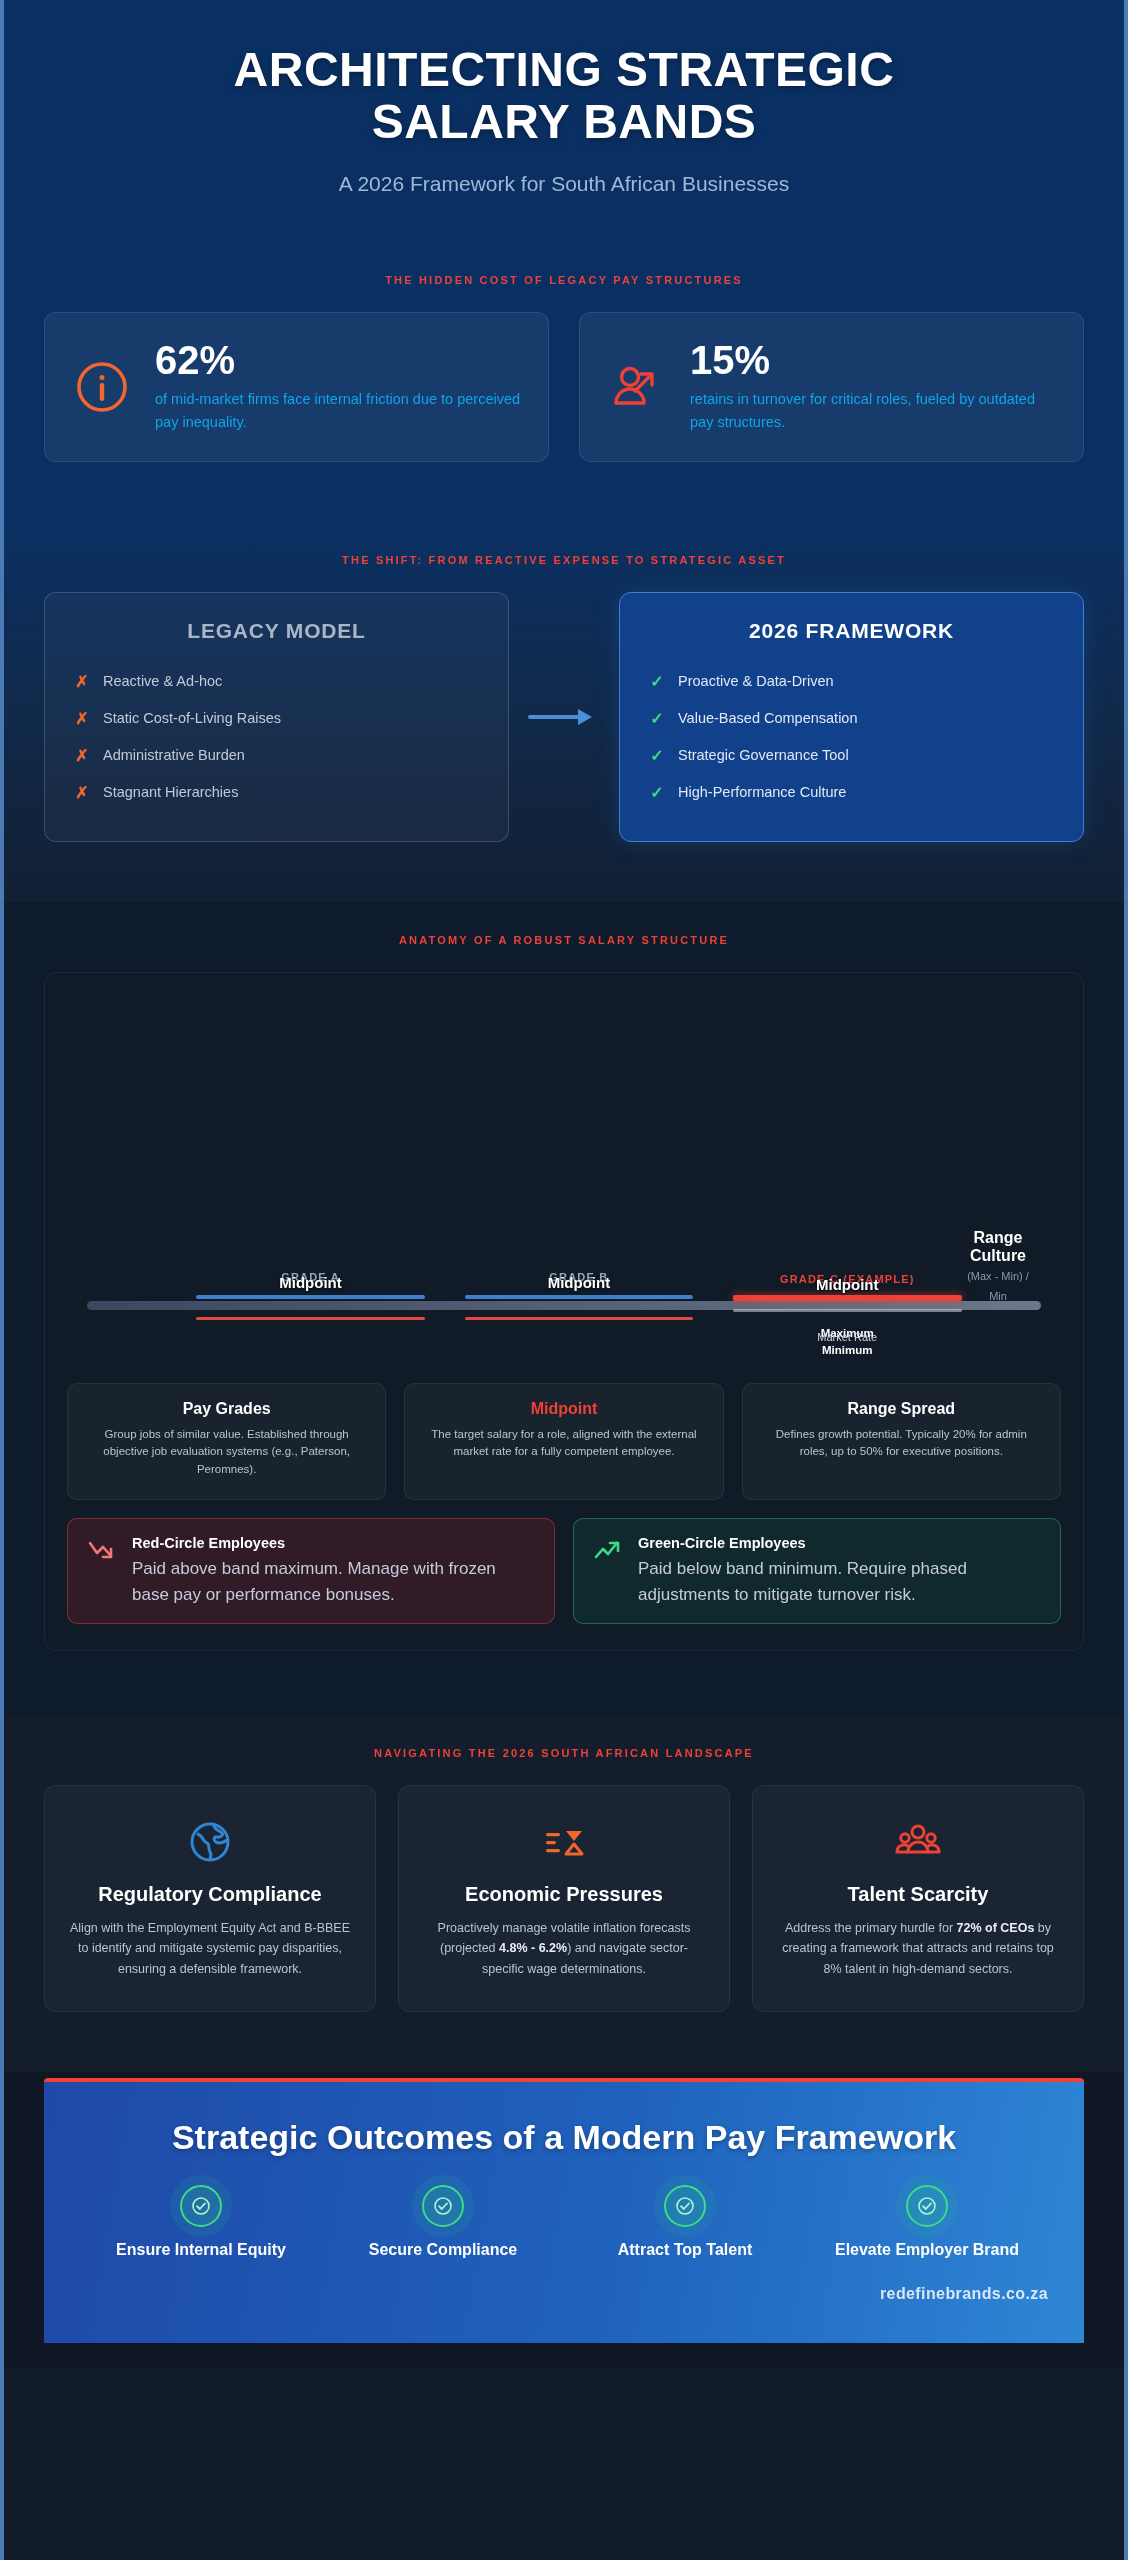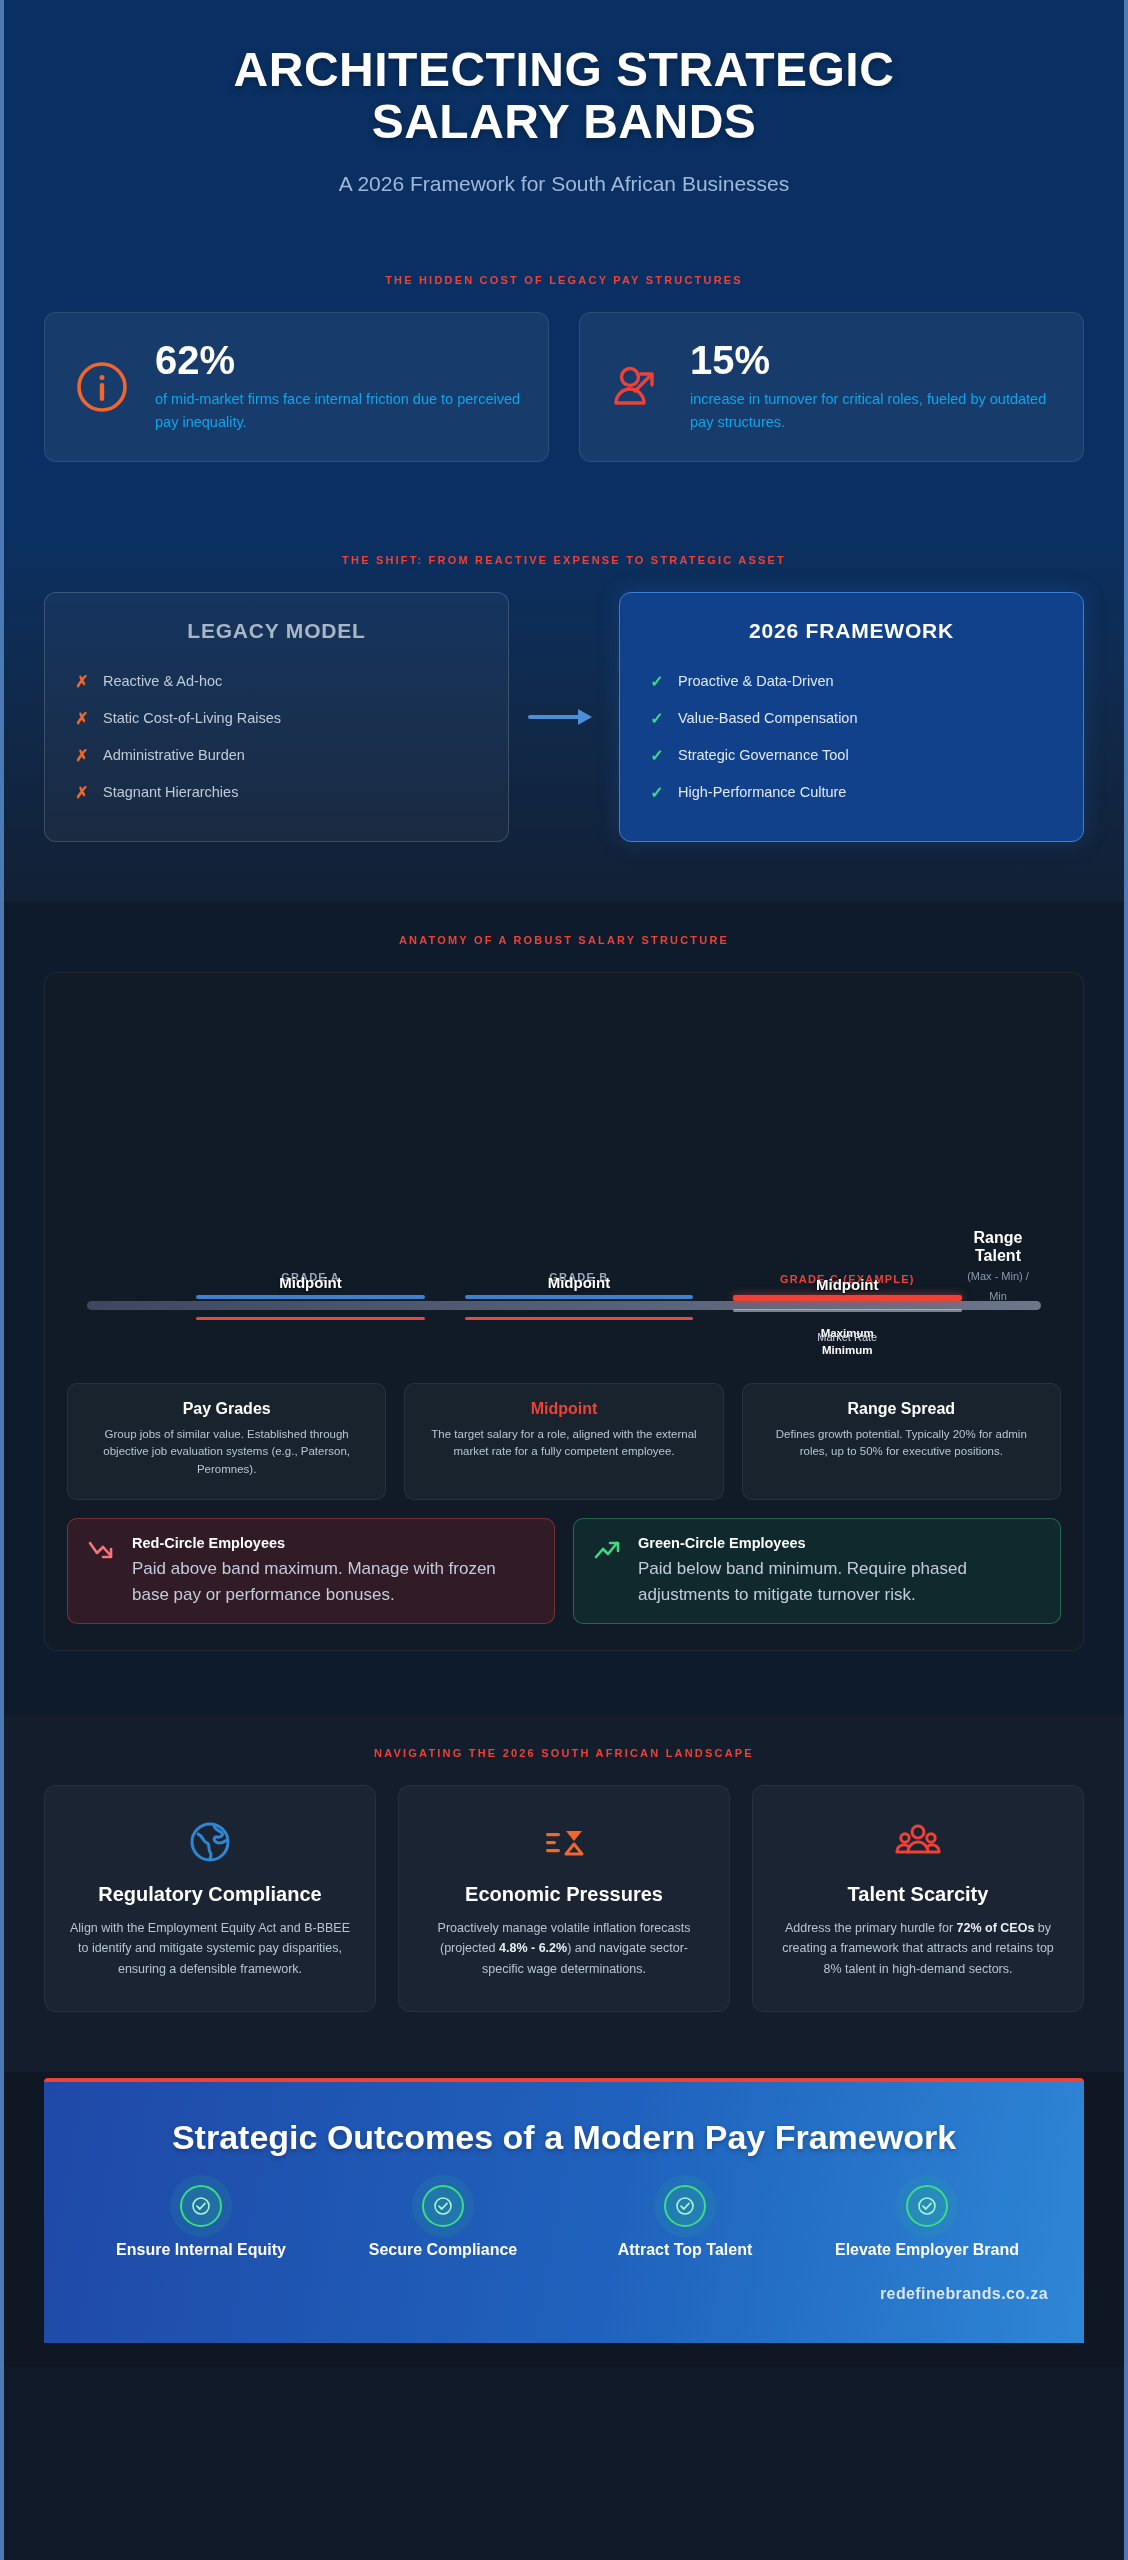--- a/index.html
+++ b/index.html
@@ -364,21 +364,21 @@
         <div class="stat-icon">
           <svg width="56" height="56" viewBox="0 0 56 56">
             <circle cx="21" cy="18" r="8.5" fill="none" stroke="#ef4136" stroke-width="3.4"></circle>
             <path d="M7 44 A14 14 0 0 1 35 44 Z" fill="none" stroke="#ef4136" stroke-width="3.4" stroke-linejoin="round"></path>
             <path d="M26 32 L42 16" stroke="#ef4136" stroke-width="3.4" stroke-linecap="round"></path>
             <path d="M32 15 L43 15 L43 26" fill="none" stroke="#ef4136" stroke-width="3.4" stroke-linecap="round" stroke-linejoin="round"></path>
           </svg>
         </div>
         <div class="stat-body">
           <div class="stat-num">15%</div>
-          <div class="stat-text">increase in turnover for critical roles, fueled by outdated pay structures.</div>
+          <div class="stat-text">retains in turnover for critical roles, fueled by outdated pay structures.</div>
         </div>
       </div>
 
     </div>
   </div>
 
   <div class="sec-shift">
     <div class="sec-head">THE SHIFT: FROM REACTIVE EXPENSE TO STRATEGIC ASSET</div>
     <div class="shift-row">
 
@@ -470,21 +470,21 @@
           </div>
           <div class="marker" style="left:67%; width:23%; top:86px;">
             <span>Market Rate</span>
           </div>
           <div class="marker" style="left:67%; width:23%; top:99px;">
             <b>Minimum</b>
           </div>
 
           <div class="rs-box">
             <div class="rs-title">Range</div>
-            <div class="rs-title">Talent</div>
+            <div class="rs-title">Culture</div>
             <div class="rs-sub">(Max - Min) /</div>
             <div class="rs-sub">Min</div>
           </div>
         </div>
       </div>
 
       <div class="anat-cards">
         <div class="anat-card">
           <h4>Pay Grades</h4>
           <p>Group jobs of similar value. Established through objective job evaluation systems (e.g., Paterson, Peromnes).</p>

